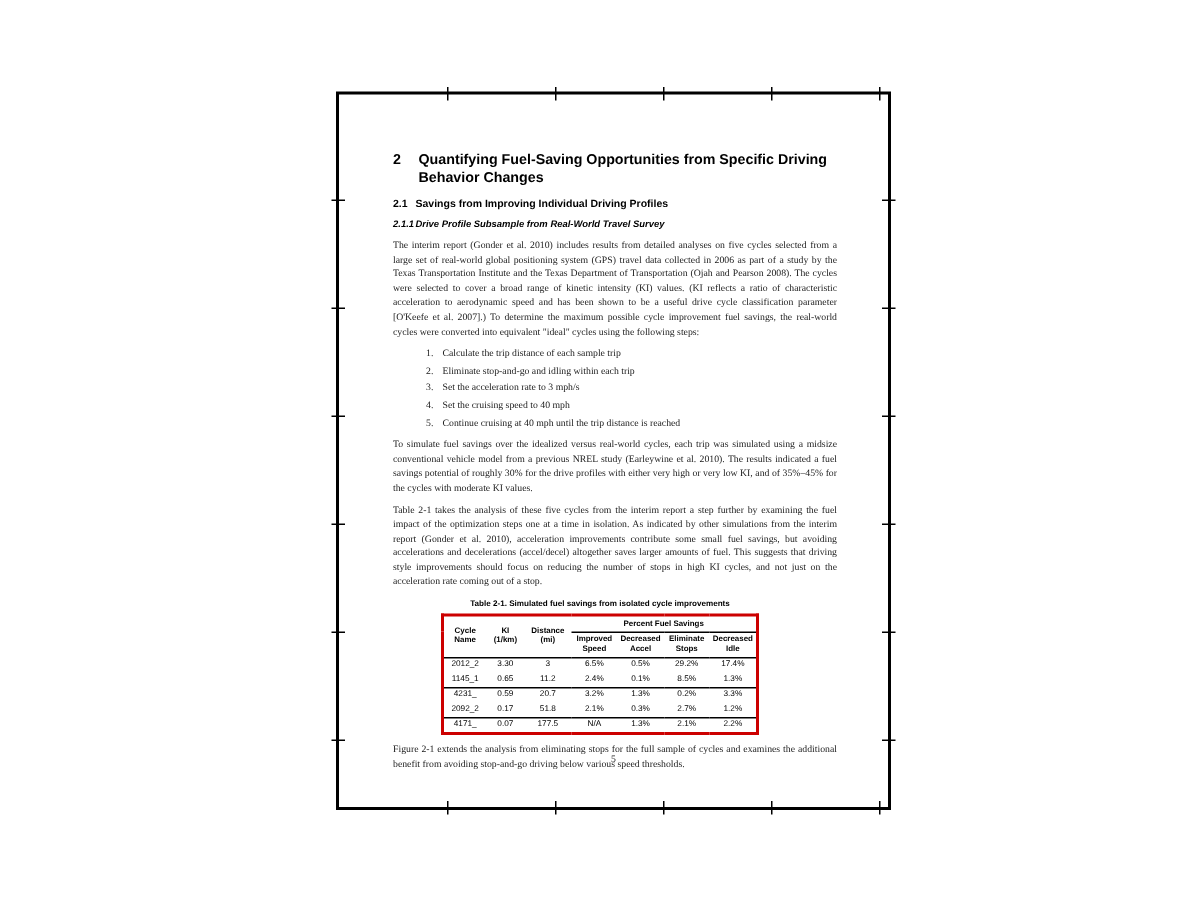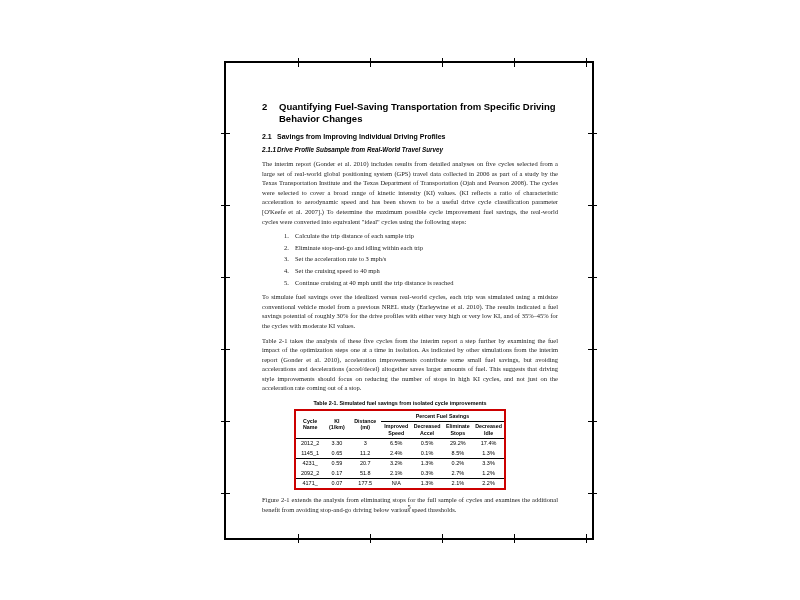--- a/index.html
+++ b/index.html
@@ -80,21 +80,21 @@
 </head>
 <body>
 
 <div class="canvas">
   <div class="page" id="page-el">
 
     <div class="content">
 
       <div class="h1">
         <span class="num">2</span>
-        <span>Quantifying Fuel-Saving Transportation from Specific Driving Behavior Changes</span>
+        <span>Quantifying Fuel-Saving Opportunities from Specific Driving Behavior Changes</span>
       </div>
 
       <div class="h2">
         <span class="num">2.1</span>
         <span>Savings from Improving Individual Driving Profiles</span>
       </div>
 
       <div class="h3">
         <span class="num">2.1.1</span>
         <span>Drive Profile Subsample from Real-World Travel Survey</span>

